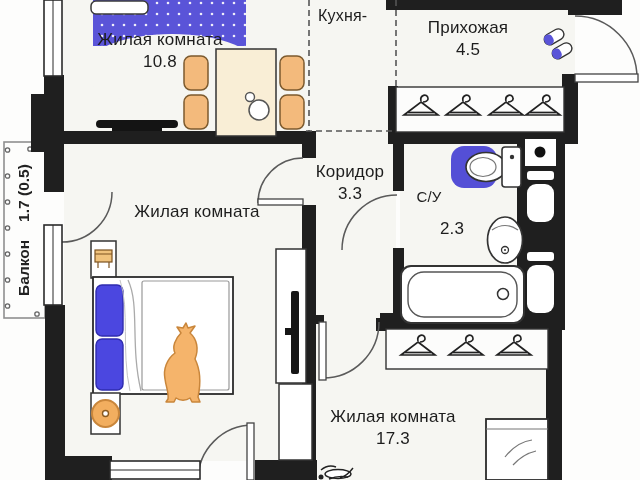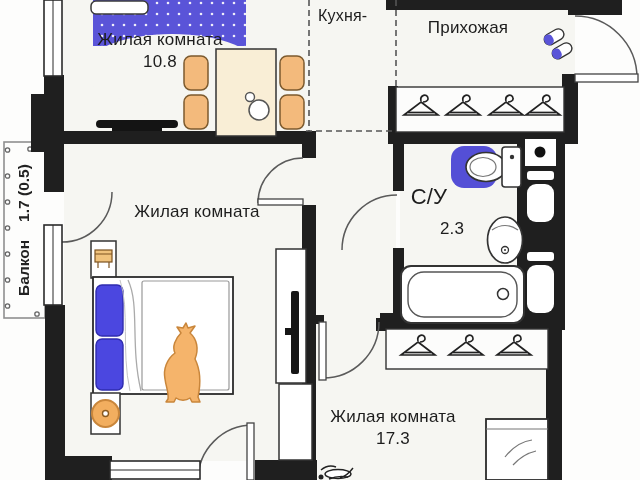--- a/index.html
+++ b/index.html
@@ -9,21 +9,21 @@
     font-family:"Liberation Sans","DejaVu Sans",sans-serif;
   }
   .plan svg{position:absolute;left:0;top:0;}
   .lbl{
     position:absolute;text-align:center;color:#1d1d1d;
     font-size:17px;font-weight:400;line-height:22px;letter-spacing:.2px;
     pointer-events:none;white-space:nowrap;
   }
   .lbl span{display:block;}
   .lbl.small{font-size:16px;line-height:20px;}
-  .lbl.big{font-size:22px;}
+  .lbl.big{font-size:15px;}
   .lbl.left{text-align:left;}
   .balcony-lbl{
     position:absolute;display:flex;gap:18px;justify-content:center;align-items:center;
     transform:rotate(-90deg);font-size:15.5px;font-weight:600;color:#222;
     white-space:nowrap;
   }
   .balcony-lbl span{display:inline;}
 </style>
 </head>
 <body>
@@ -238,22 +238,27 @@
   <span>Жилая комната</span>
   <span>10.8</span>
 </div>
 
 <div class="lbl small left" style="left:318px;top:6px;width:80px;">
   <span>Кухня-</span>
 </div>
 
 <div class="lbl" style="left:383px;top:17px;width:170px;">
   <span>Прихожая</span>
-</div>
-
+  <span>4.5</span>
+</div>
+
+<div class="lbl" style="left:265px;top:161px;width:170px;">
+  <span>Коридор</span>
+  <span>3.3</span>
+</div>
 
 <div class="lbl big" style="left:400px;top:186px;width:58px;">
   <span>С/У</span>
 </div>
 <div class="lbl" style="left:427px;top:218px;width:50px;">
   <span>2.3</span>
 </div>
 
 <div class="lbl" style="left:112px;top:201px;width:170px;">
   <span>Жилая комната</span>

